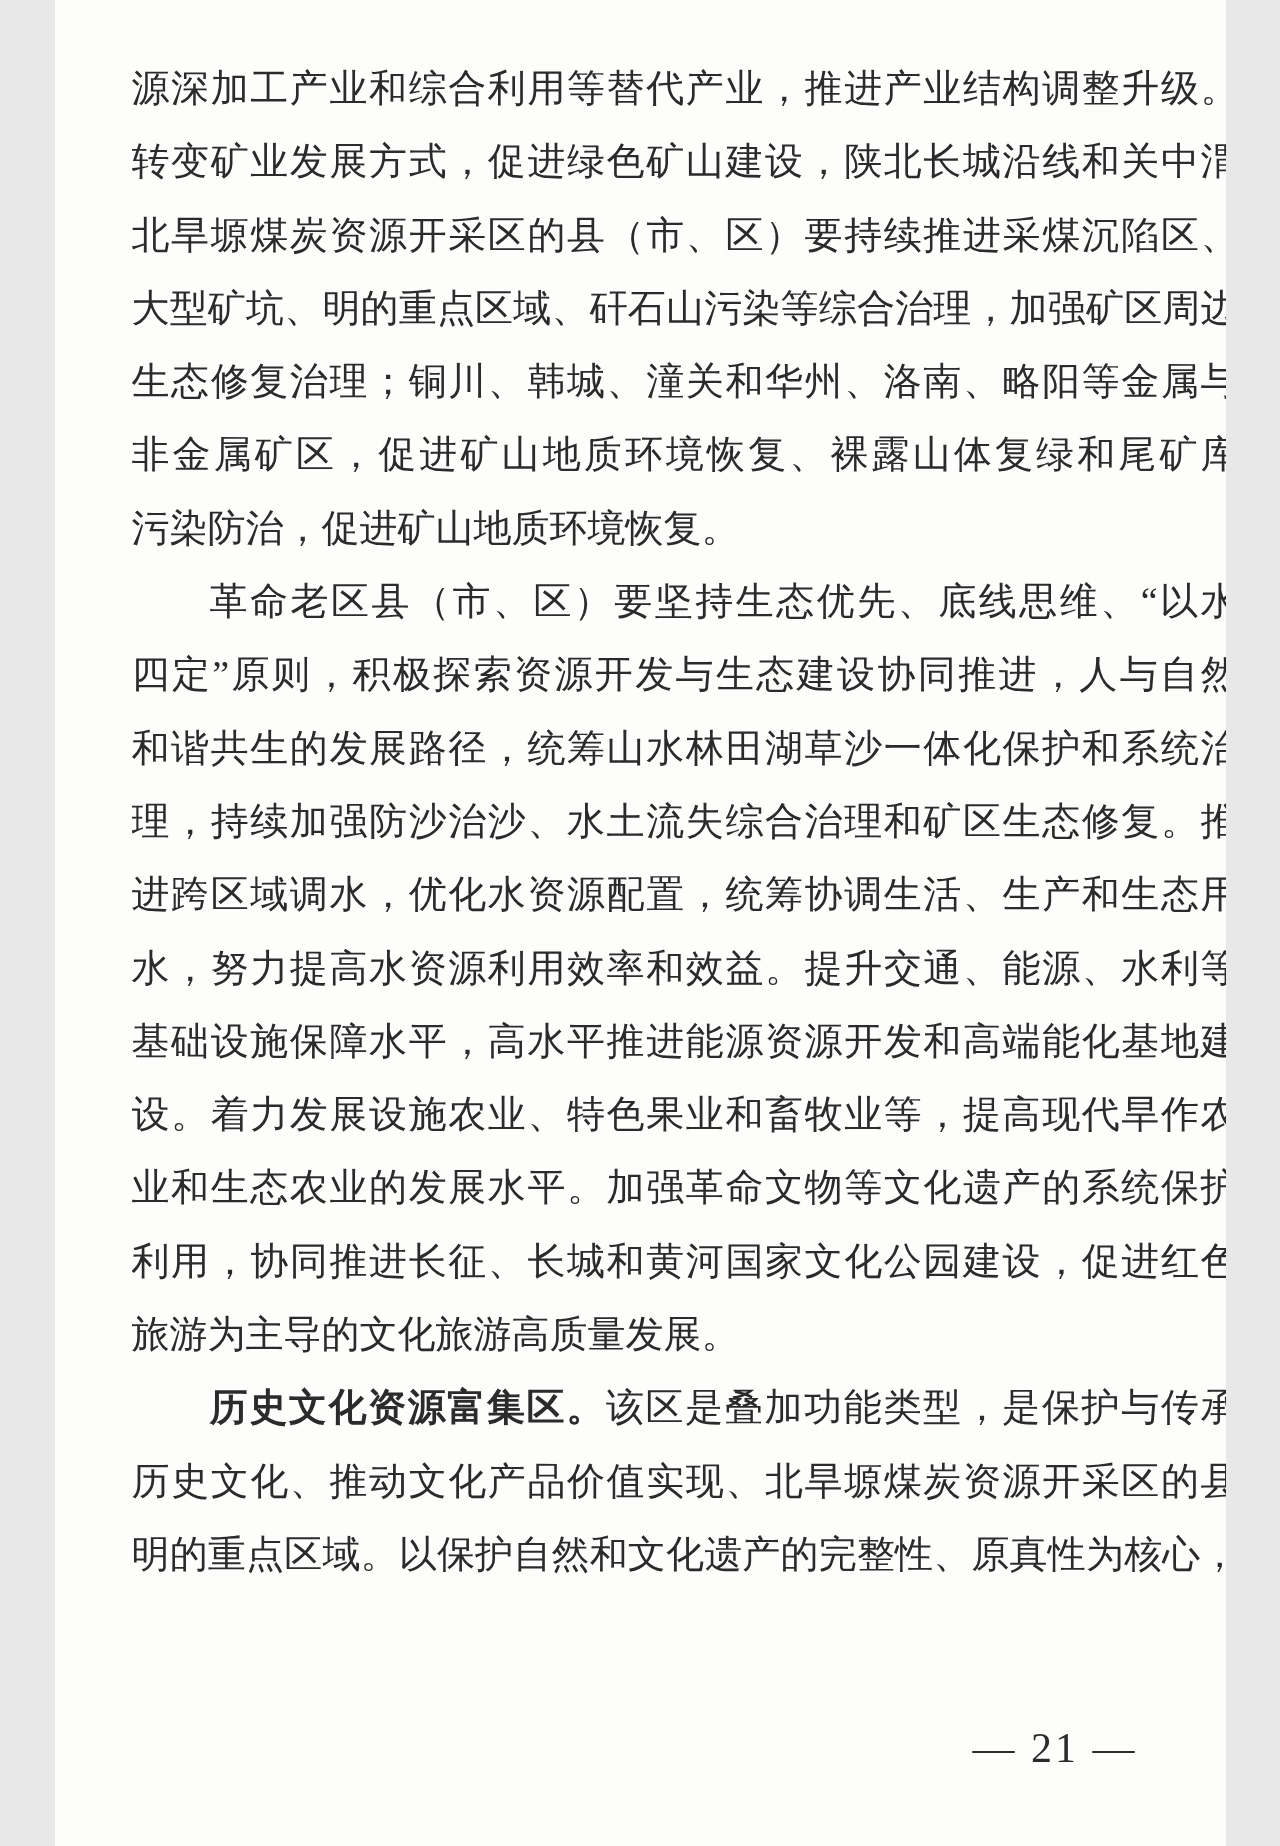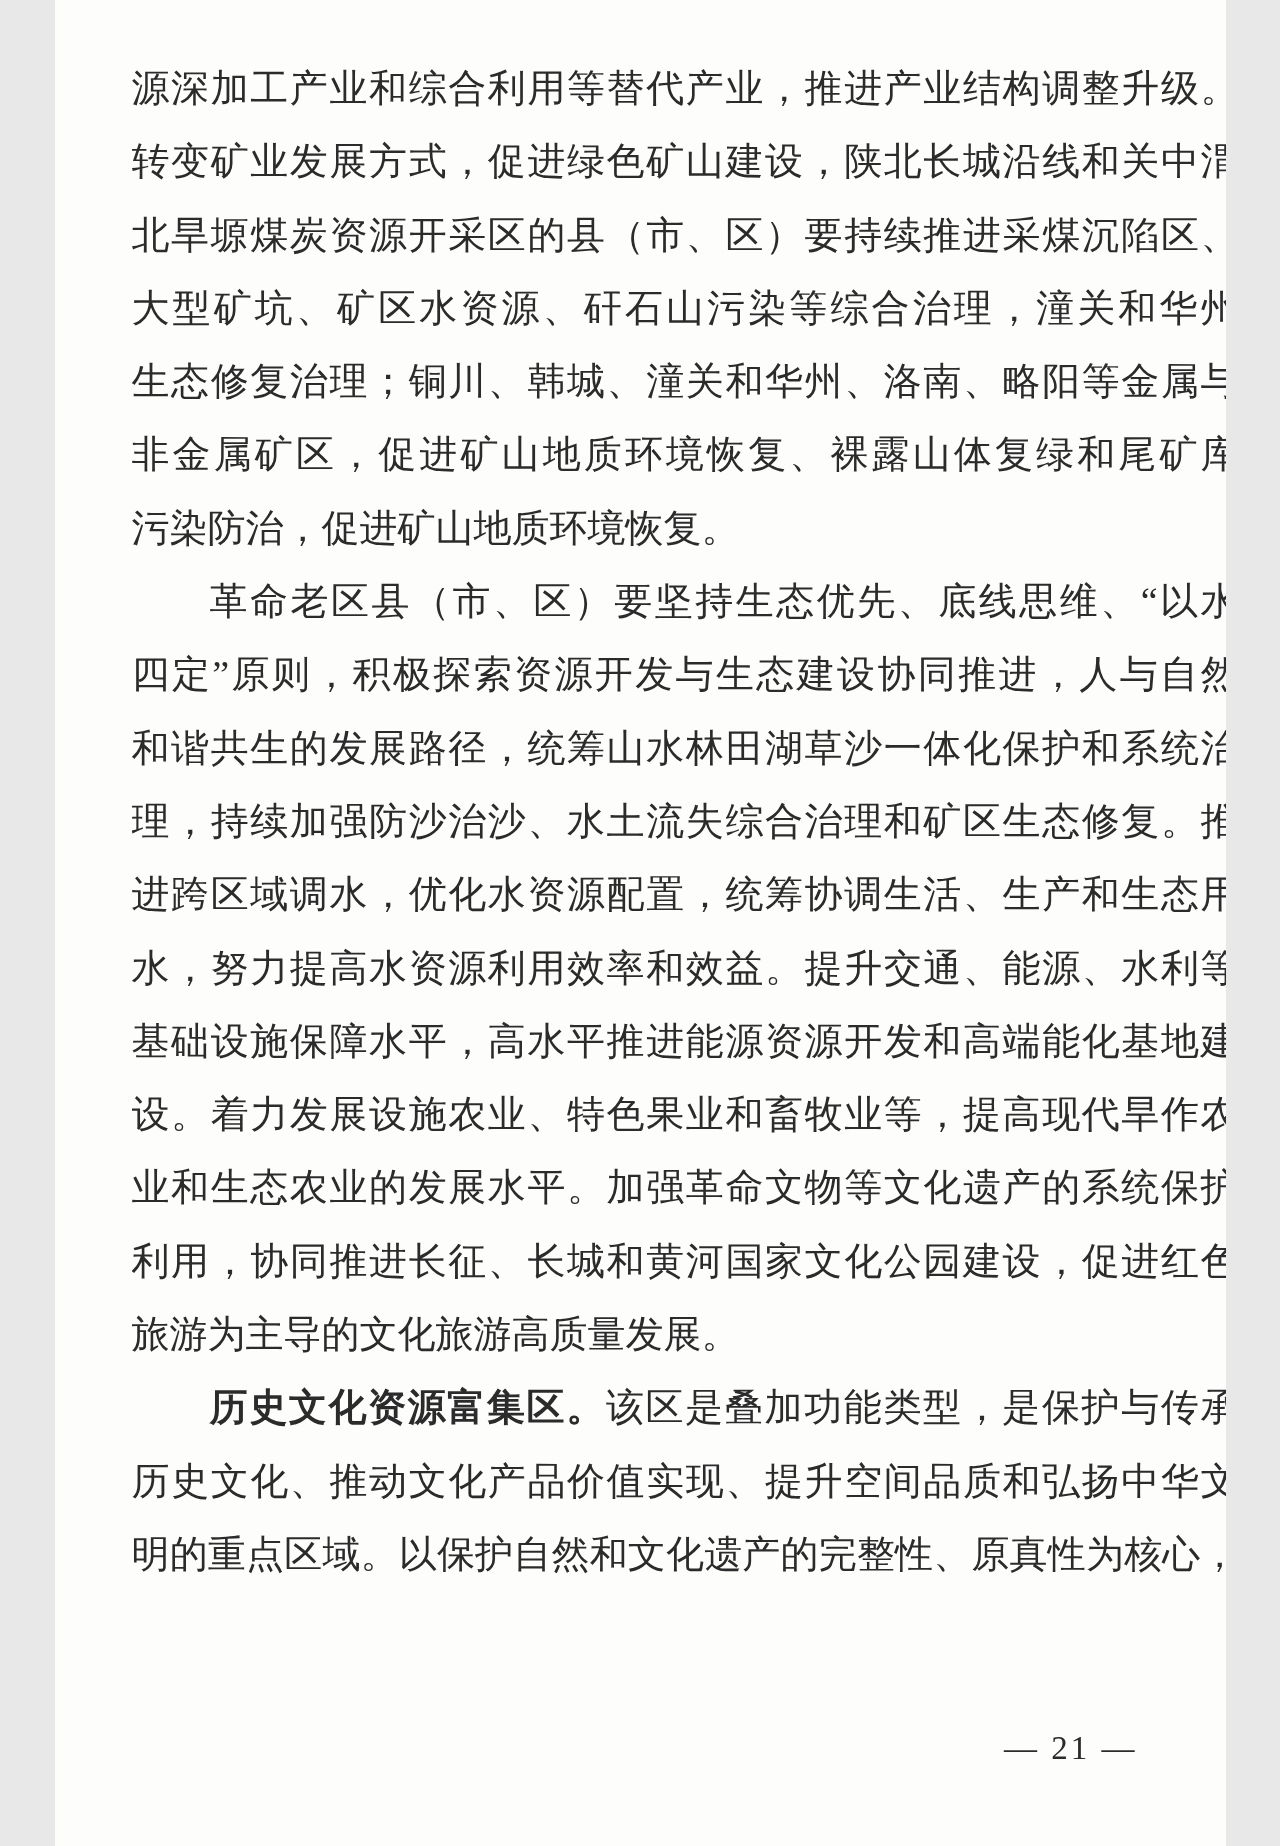--- a/index.html
+++ b/index.html
@@ -41,53 +41,53 @@
   .line.indent {
     text-indent: 78px;
   }
   .bold {
     font-weight: bold;
   }
   .footer {
     position: absolute;
     top: 1728px;
     right: 88px;
-    font-size: 33px;
+    font-size: 42px;
     line-height: 40px;
     letter-spacing: 3px;
     color: #2b2b2b;
   }
 </style>
 </head>
 <body>
 
 <div class="page">
   <div class="text-block">
       <div>
         <div class="line">源深加工产业和综合利用等替代产业，推进产业结构调整升级。</div>
         <div class="line">转变矿业发展方式，促进绿色矿山建设，陕北长城沿线和关中渭</div>
         <div class="line">北旱塬煤炭资源开采区的县（市、区）要持续推进采煤沉陷区、</div>
-        <div class="line">大型矿坑、矿区水资源、矸石山污染等综合治理，潼关和华州</div>
+        <div class="line">大型矿坑、明的重点区域、矸石山污染等综合治理，加强矿区周边</div>
         <div class="line">生态修复治理；铜川、韩城、潼关和华州、洛南、略阳等金属与</div>
         <div class="line">非金属矿区，促进矿山地质环境恢复、裸露山体复绿和尾矿库</div>
         <div class="line no-justify">污染防治，促进矿山地质环境恢复。</div>
       </div>
       <div>
         <div class="line indent">革命老区县（市、区）要坚持生态优先、底线思维、“以水</div>
         <div class="line">四定”原则，积极探索资源开发与生态建设协同推进，人与自然</div>
         <div class="line">和谐共生的发展路径，统筹山水林田湖草沙一体化保护和系统治</div>
         <div class="line">理，持续加强防沙治沙、水土流失综合治理和矿区生态修复。推</div>
         <div class="line">进跨区域调水，优化水资源配置，统筹协调生活、生产和生态用</div>
         <div class="line">水，努力提高水资源利用效率和效益。提升交通、能源、水利等</div>
         <div class="line">基础设施保障水平，高水平推进能源资源开发和高端能化基地建</div>
         <div class="line">设。着力发展设施农业、特色果业和畜牧业等，提高现代旱作农</div>
         <div class="line">业和生态农业的发展水平。加强革命文物等文化遗产的系统保护</div>
         <div class="line">利用，协同推进长征、长城和黄河国家文化公园建设，促进红色</div>
         <div class="line no-justify">旅游为主导的文化旅游高质量发展。</div>
       </div>
       <div>
         <div class="line indent"><span class="bold">历史文化资源富集区。</span><span>该区是叠加功能类型，是保护与传承</span></div>
-        <div class="line">历史文化、推动文化产品价值实现、提升空间品质和弘扬中华文</div>
+        <div class="line">历史文化、推动文化产品价值实现、北旱塬煤炭资源开采区的县</div>
         <div class="line">明的重点区域。以保护自然和文化遗产的完整性、原真性为核心，</div>
       </div>
     </div>
   <div class="footer">— 21 —</div>
 </div>
 
 </body></html>

